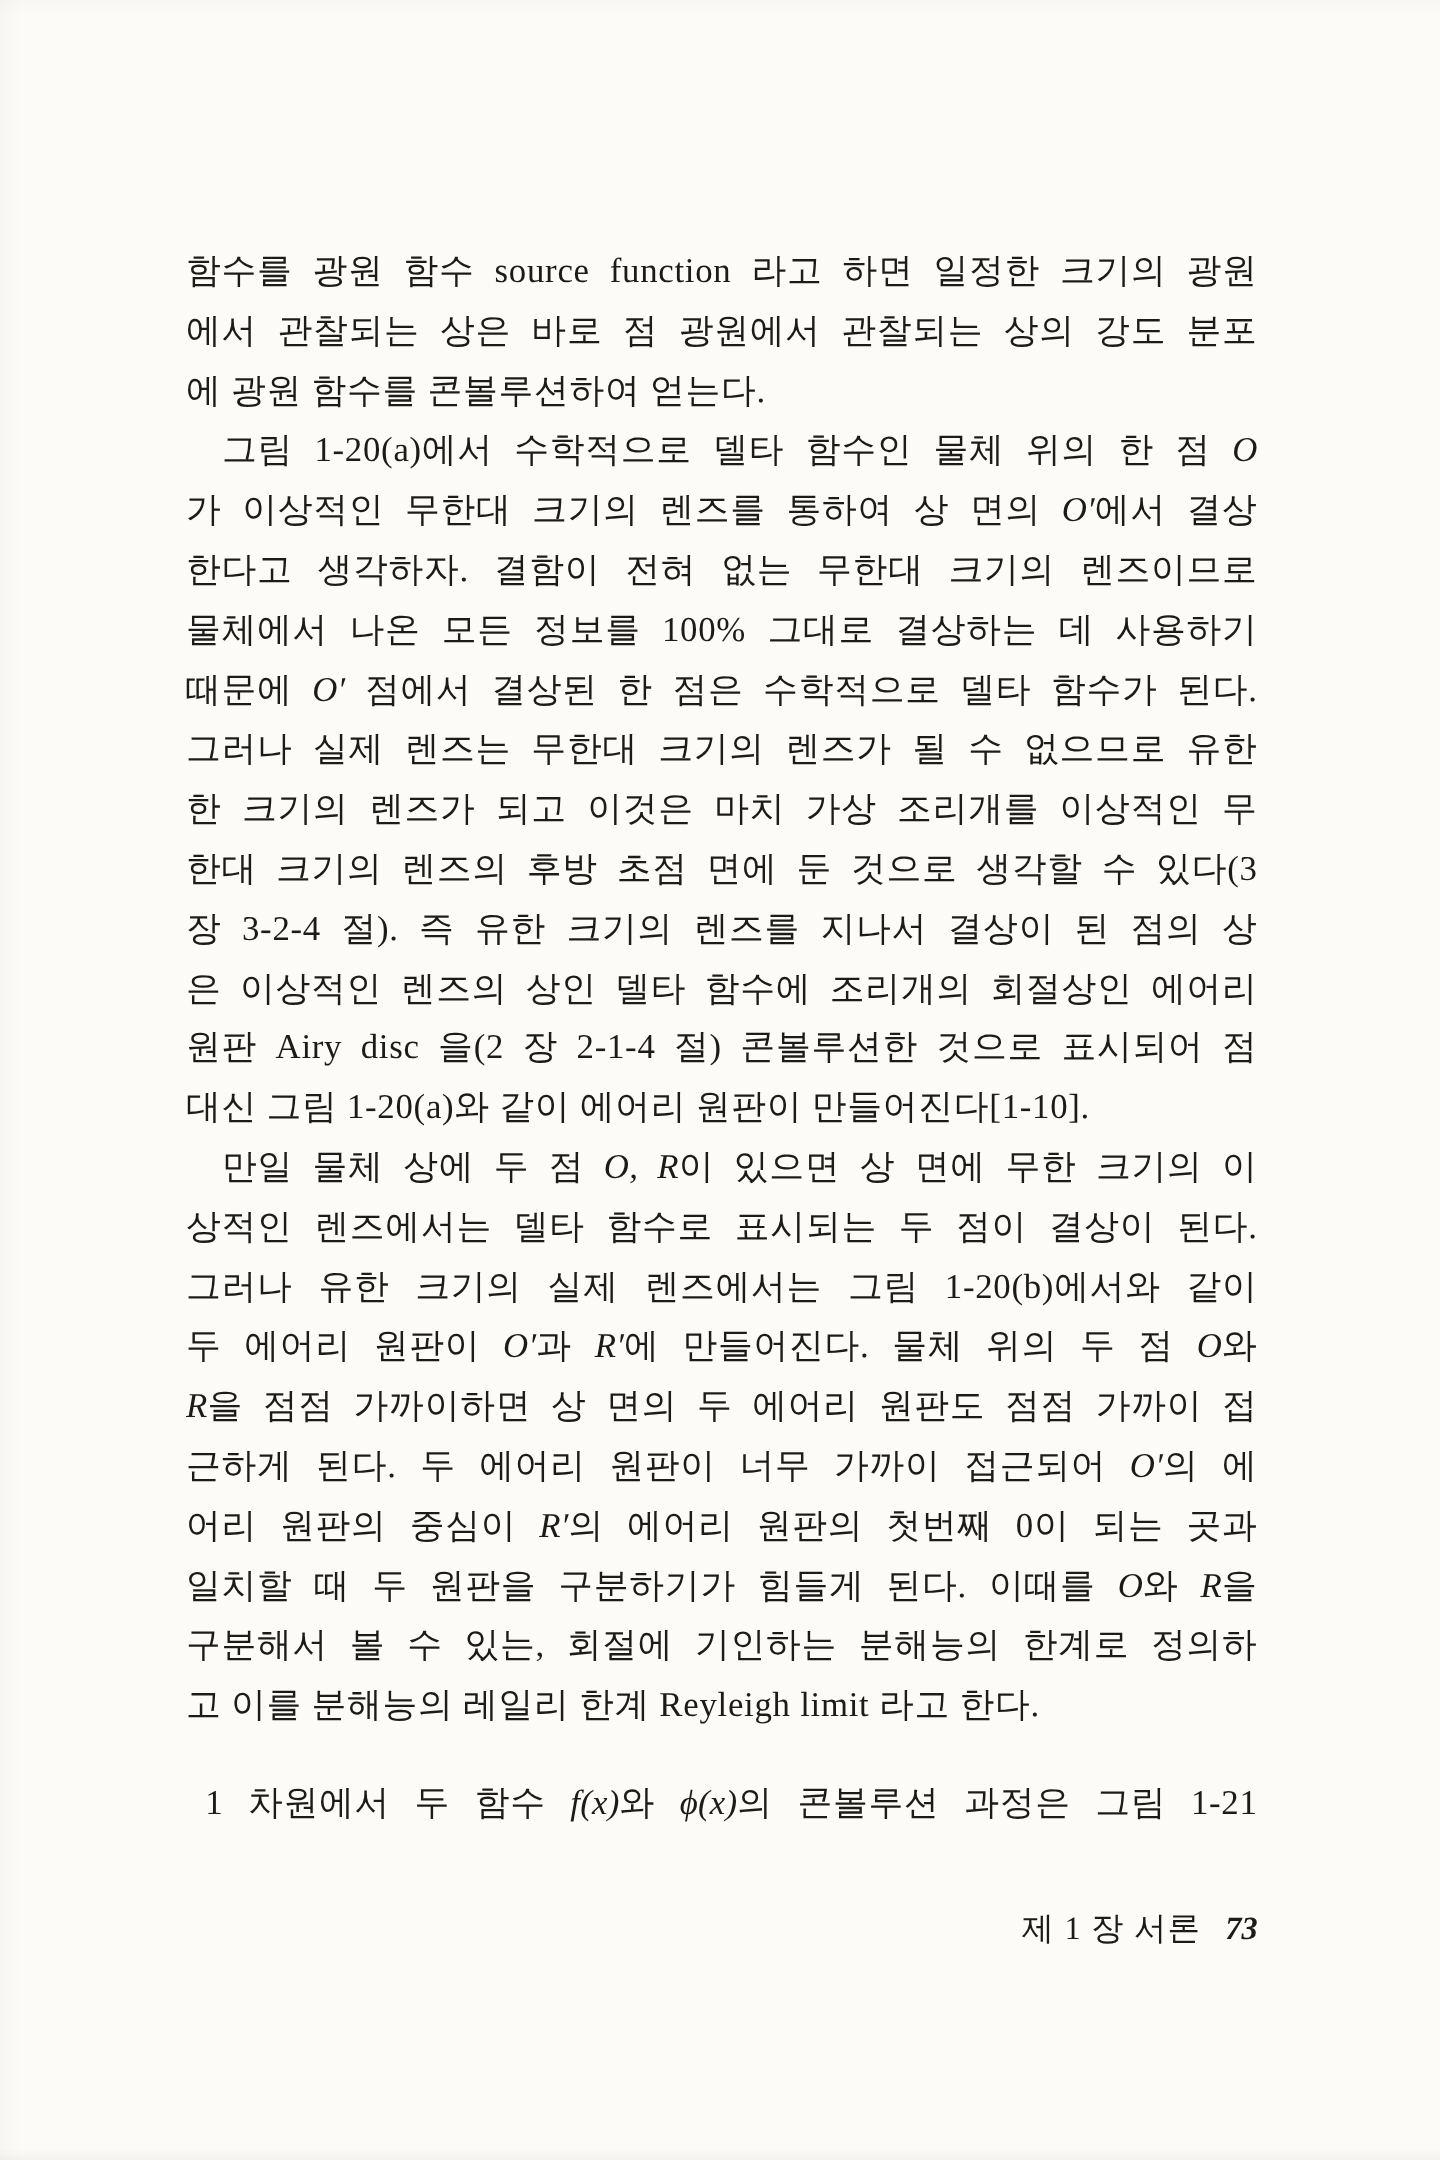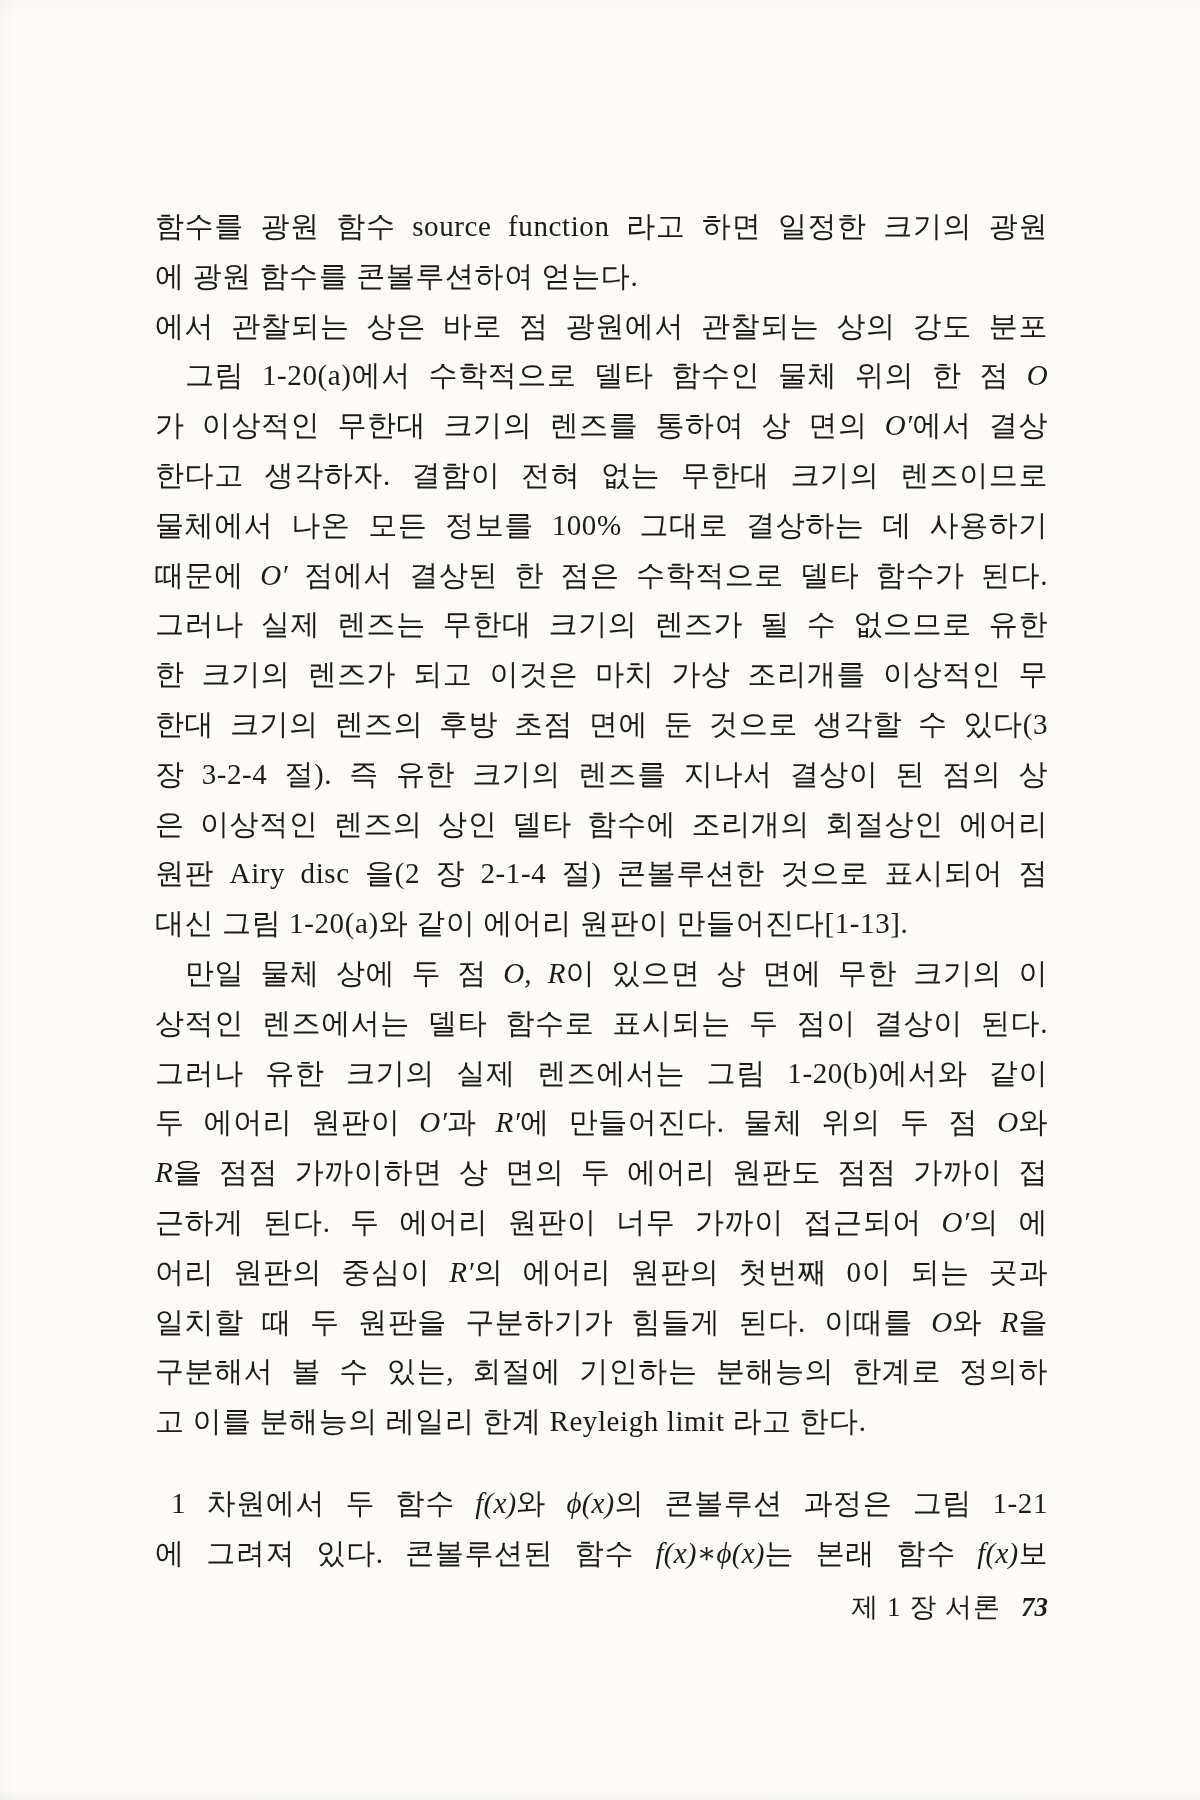--- a/index.html
+++ b/index.html
@@ -66,46 +66,45 @@
   }
 </style>
 </head>
 <body>
 
 <div class="page">
 
   <div class="text-block">
 
   <div class="line"><span>함수를 광원 함수 source function 라고 하면 일정한 크기의 광원</span></div>
+      <div class="line"><span>에서 관찰되는 상은 바로 점 광원에서 관찰되는 상의 강도 분포</span></div>
       <div class="line last"><span>에 광원 함수를 콘볼루션하여 얻는다.</span></div>
-      <div class="line"><span>에서 관찰되는 상은 바로 점 광원에서 관찰되는 상의 강도 분포</span></div>
       <div class="line" style="text-indent: 30px;"><span>그림 1-20(a)에서 수학적으로 델타 함수인 물체 위의 한 점 </span><span class="it">O</span></div>
       <div class="line"><span>가 이상적인 무한대 크기의 렌즈를 통하여 상 면의 </span><span class="it">O′</span><span>에서 결상</span></div>
       <div class="line"><span>한다고 생각하자. 결함이 전혀 없는 무한대 크기의 렌즈이므로</span></div>
       <div class="line"><span>물체에서 나온 모든 정보를 100% 그대로 결상하는 데 사용하기</span></div>
       <div class="line"><span>때문에 </span><span class="it">O′</span><span> 점에서 결상된 한 점은 수학적으로 델타 함수가 된다.</span></div>
       <div class="line"><span>그러나 실제 렌즈는 무한대 크기의 렌즈가 될 수 없으므로 유한</span></div>
       <div class="line"><span>한 크기의 렌즈가 되고 이것은 마치 가상 조리개를 이상적인 무</span></div>
       <div class="line"><span>한대 크기의 렌즈의 후방 초점 면에 둔 것으로 생각할 수 있다(3</span></div>
       <div class="line"><span>장 3-2-4 절). 즉 유한 크기의 렌즈를 지나서 결상이 된 점의 상</span></div>
       <div class="line"><span>은 이상적인 렌즈의 상인 델타 함수에 조리개의 회절상인 에어리</span></div>
       <div class="line"><span>원판 Airy disc 을(2 장 2-1-4 절) 콘볼루션한 것으로 표시되어 점</span></div>
-      <div class="line last"><span>대신 그림 1-20(a)와 같이 에어리 원판이 만들어진다[1-13].</span></div>
+      <div class="line last"><span>대신 그림 1-20(a)와 같이 에어리 원판이 만들어진다[1-10].</span></div>
       <div class="line" style="text-indent: 30px;"><span>만일 물체 상에 두 점 </span><span class="it">O, R</span><span>이 있으면 상 면에 무한 크기의 이</span></div>
       <div class="line"><span>상적인 렌즈에서는 델타 함수로 표시되는 두 점이 결상이 된다.</span></div>
       <div class="line"><span>그러나 유한 크기의 실제 렌즈에서는 그림 1-20(b)에서와 같이</span></div>
       <div class="line"><span>두 에어리 원판이 </span><span class="it">O′</span><span>과 </span><span class="it">R′</span><span>에 만들어진다. 물체 위의 두 점 </span><span class="it">O</span><span>와</span></div>
       <div class="line"><span class="it">R</span><span>을 점점 가까이하면 상 면의 두 에어리 원판도 점점 가까이 접</span></div>
       <div class="line"><span>근하게 된다. 두 에어리 원판이 너무 가까이 접근되어 </span><span class="it">O′</span><span>의 에</span></div>
       <div class="line"><span>어리 원판의 중심이 </span><span class="it">R′</span><span>의 에어리 원판의 첫번째 0이 되는 곳과</span></div>
       <div class="line"><span>일치할 때 두 원판을 구분하기가 힘들게 된다. 이때를 </span><span class="it">O</span><span>와 </span><span class="it">R</span><span>을</span></div>
       <div class="line"><span>구분해서 볼 수 있는, 회절에 기인하는 분해능의 한계로 정의하</span></div>
       <div class="line last"><span>고 이를 분해능의 레일리 한계 Reyleigh limit 라고 한다.</span></div>
       <div class="line" style="text-indent: 16px; margin-top: 32px;"><span>1 차원에서 두 함수 </span><span class="it">f(x)</span><span>와 </span><span class="it">ϕ(x)</span><span>의 콘볼루션 과정은 그림 1-21</span></div>
-      <div class="line"><span>에 그려져 있다. 콘볼루션된 함수 </span><span class="it">f(x)∗ϕ(x)</span><span>는 본래 함수 </span><span class="it">f(x)</span><span>보</span></div>
     </div>
 
   <div class="footer">
     <span class="chapter">제 1 장   서론</span>
     <span class="folio">73</span>
   </div>
 
 </div>
 
 </body></html>

